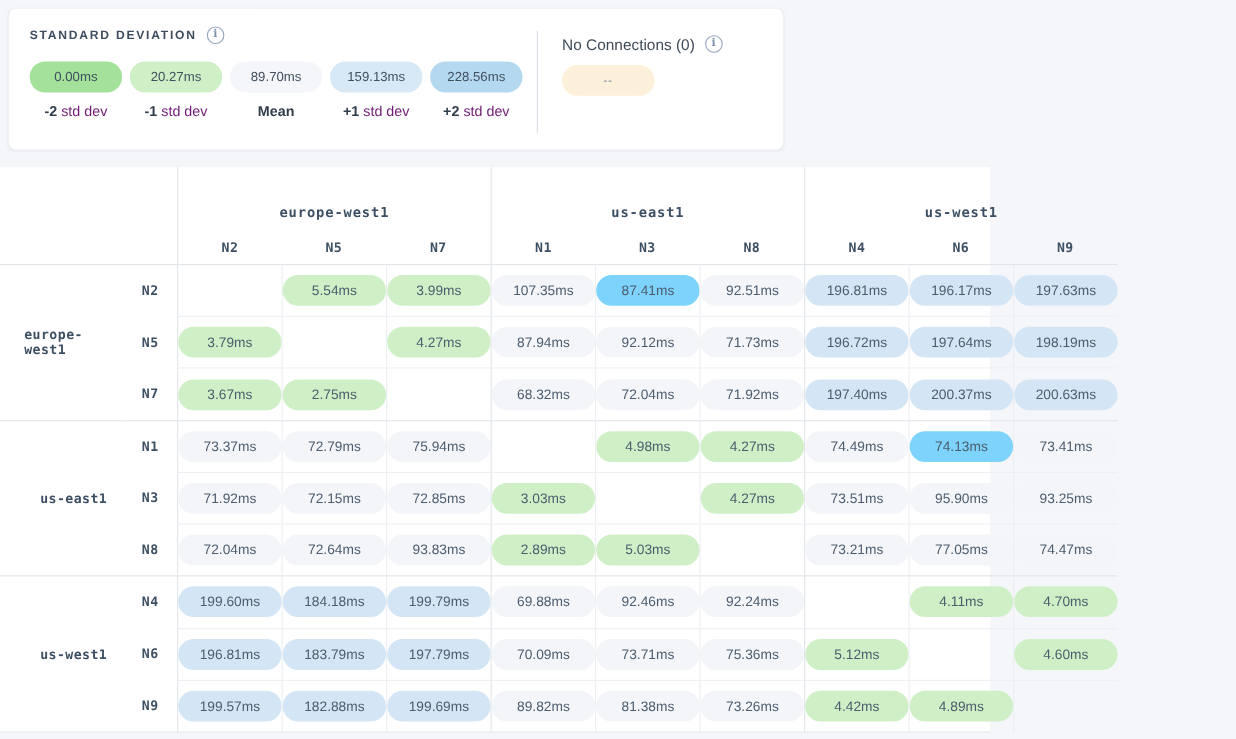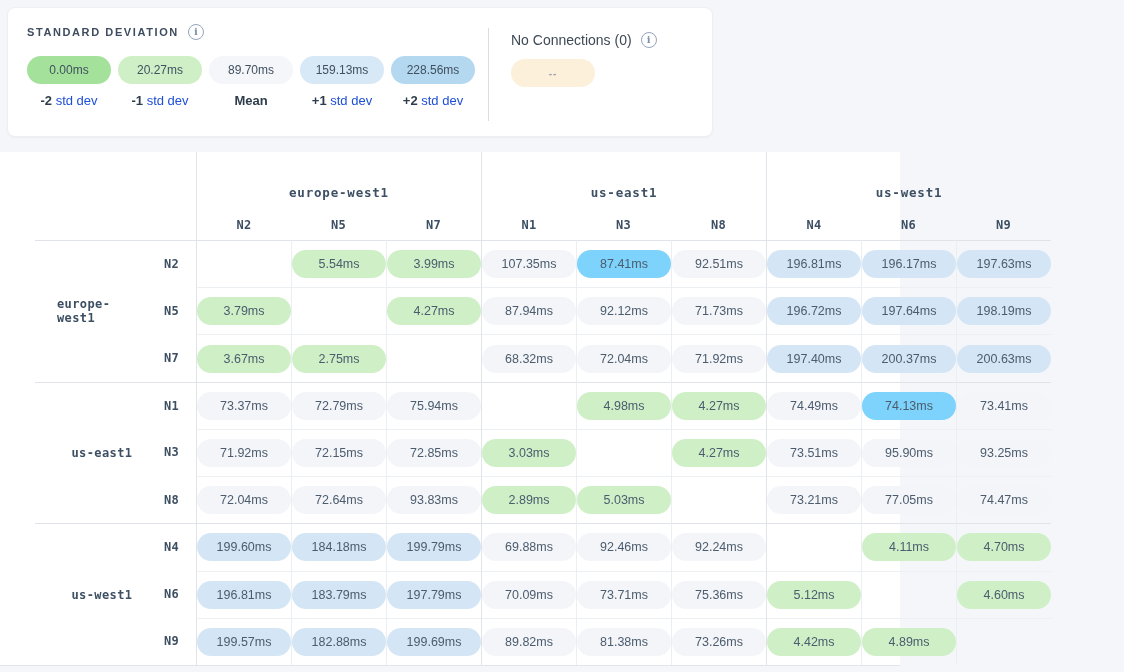--- a/index.html
+++ b/index.html
@@ -15,31 +15,31 @@
   .info-icon { display:inline-flex; width:16px; height:16px; border:1px solid #94a5bb; border-radius:50%;
                color:#7e92ab; font-size:10px; line-height:1; align-items:center; justify-content:center;
                font-family:"DejaVu Serif", serif; font-weight:700; cursor:pointer; flex:0 0 auto; }
   .pills-row { position:absolute; left:19px; top:48px; display:flex; gap:7px; }
   .pill { display:inline-flex; align-items:center; justify-content:center; height:28px; border-radius:14px;
           font-size:12px; color:#40505f; }
   .legend-pill { width:84px; }
   .labels-row { position:absolute; left:19px; top:85px; display:flex; }
   .legend-label { width:84px; margin-right:7px; text-align:center; font-size:13px; white-space:nowrap; }
   .lbl-bold { font-weight:bold; color:#2f3c4a; }
-  .lbl-rest { color:#1d4ed8; }
+  .lbl-rest { color:#701a75; }
   .v-divider { position:absolute; left:480px; top:20px; width:1px; height:93px; background:#d9dde3; }
   .no-conn-title { position:absolute; left:503px; top:24px; display:flex; align-items:center; gap:9px; }
   .no-conn-title .nc-text { font-size:14px; color:#3e4956; }
   .no-conn-pill { position:absolute; left:503px; top:51px; width:84px; background:#fdf0da;
                   color:#9ba1ab; font-size:10px; font-weight:bold; letter-spacing:1px; }
 
   
   .matrix { position:absolute; left:0; top:152px; width:900px; height:514px; background:#ffffff;
             display:grid; grid-template-columns:112px 49px repeat(9, 1fr);
-            grid-template-rows:58px 30px repeat(9, 1fr); border-bottom:1px solid #e1e5ea;padding-left:35px; }
+            grid-template-rows:58px 30px repeat(9, 1fr); border-bottom:1px solid #e1e5ea; }
   .cell { display:flex; align-items:center; justify-content:center; }
   .mono { font-family:"DejaVu Sans Mono", monospace; font-weight:700; font-size:12px;
           letter-spacing:0.4px; color:#3d4f63; }
   .region-header { align-items:flex-end; padding-bottom:10px; font-size:12.5px; letter-spacing:0.8px; }
   .row-region { padding-left:22px; }
   .bl-strong { border-left:1px solid #e0e4e9; }
   .bl-light  { border-left:1px solid #ebeef2; }
   .bt-strong { border-top:1px solid #e0e4e9; }
   .bt-light  { border-top:1px solid #edf0f3; }
   .matrix-pill { width:94px; font-size:12.5px; color:#4c5c6d; }

